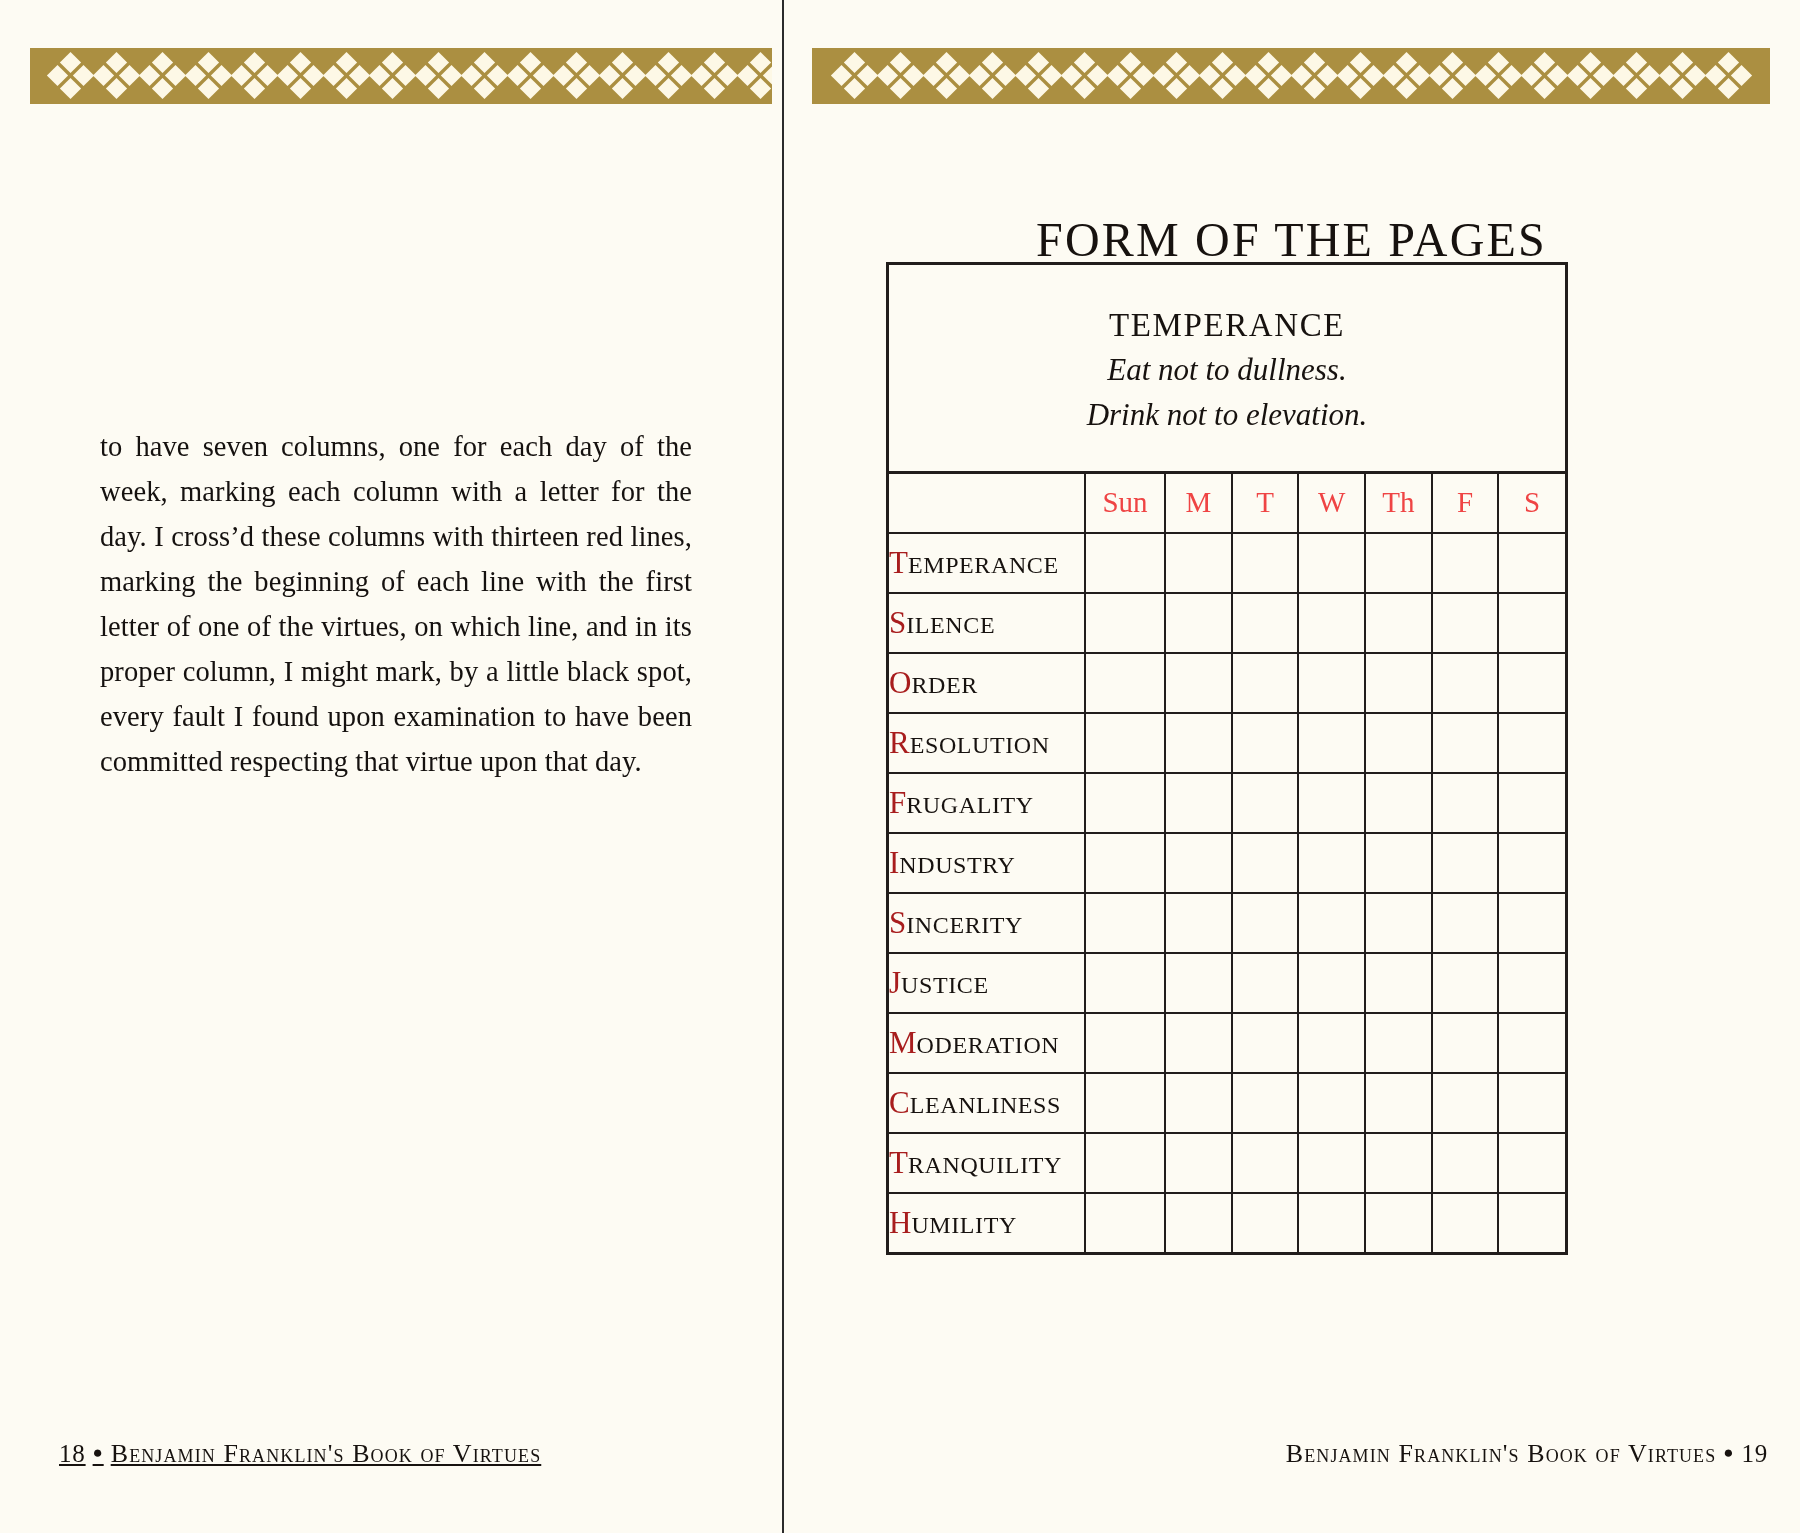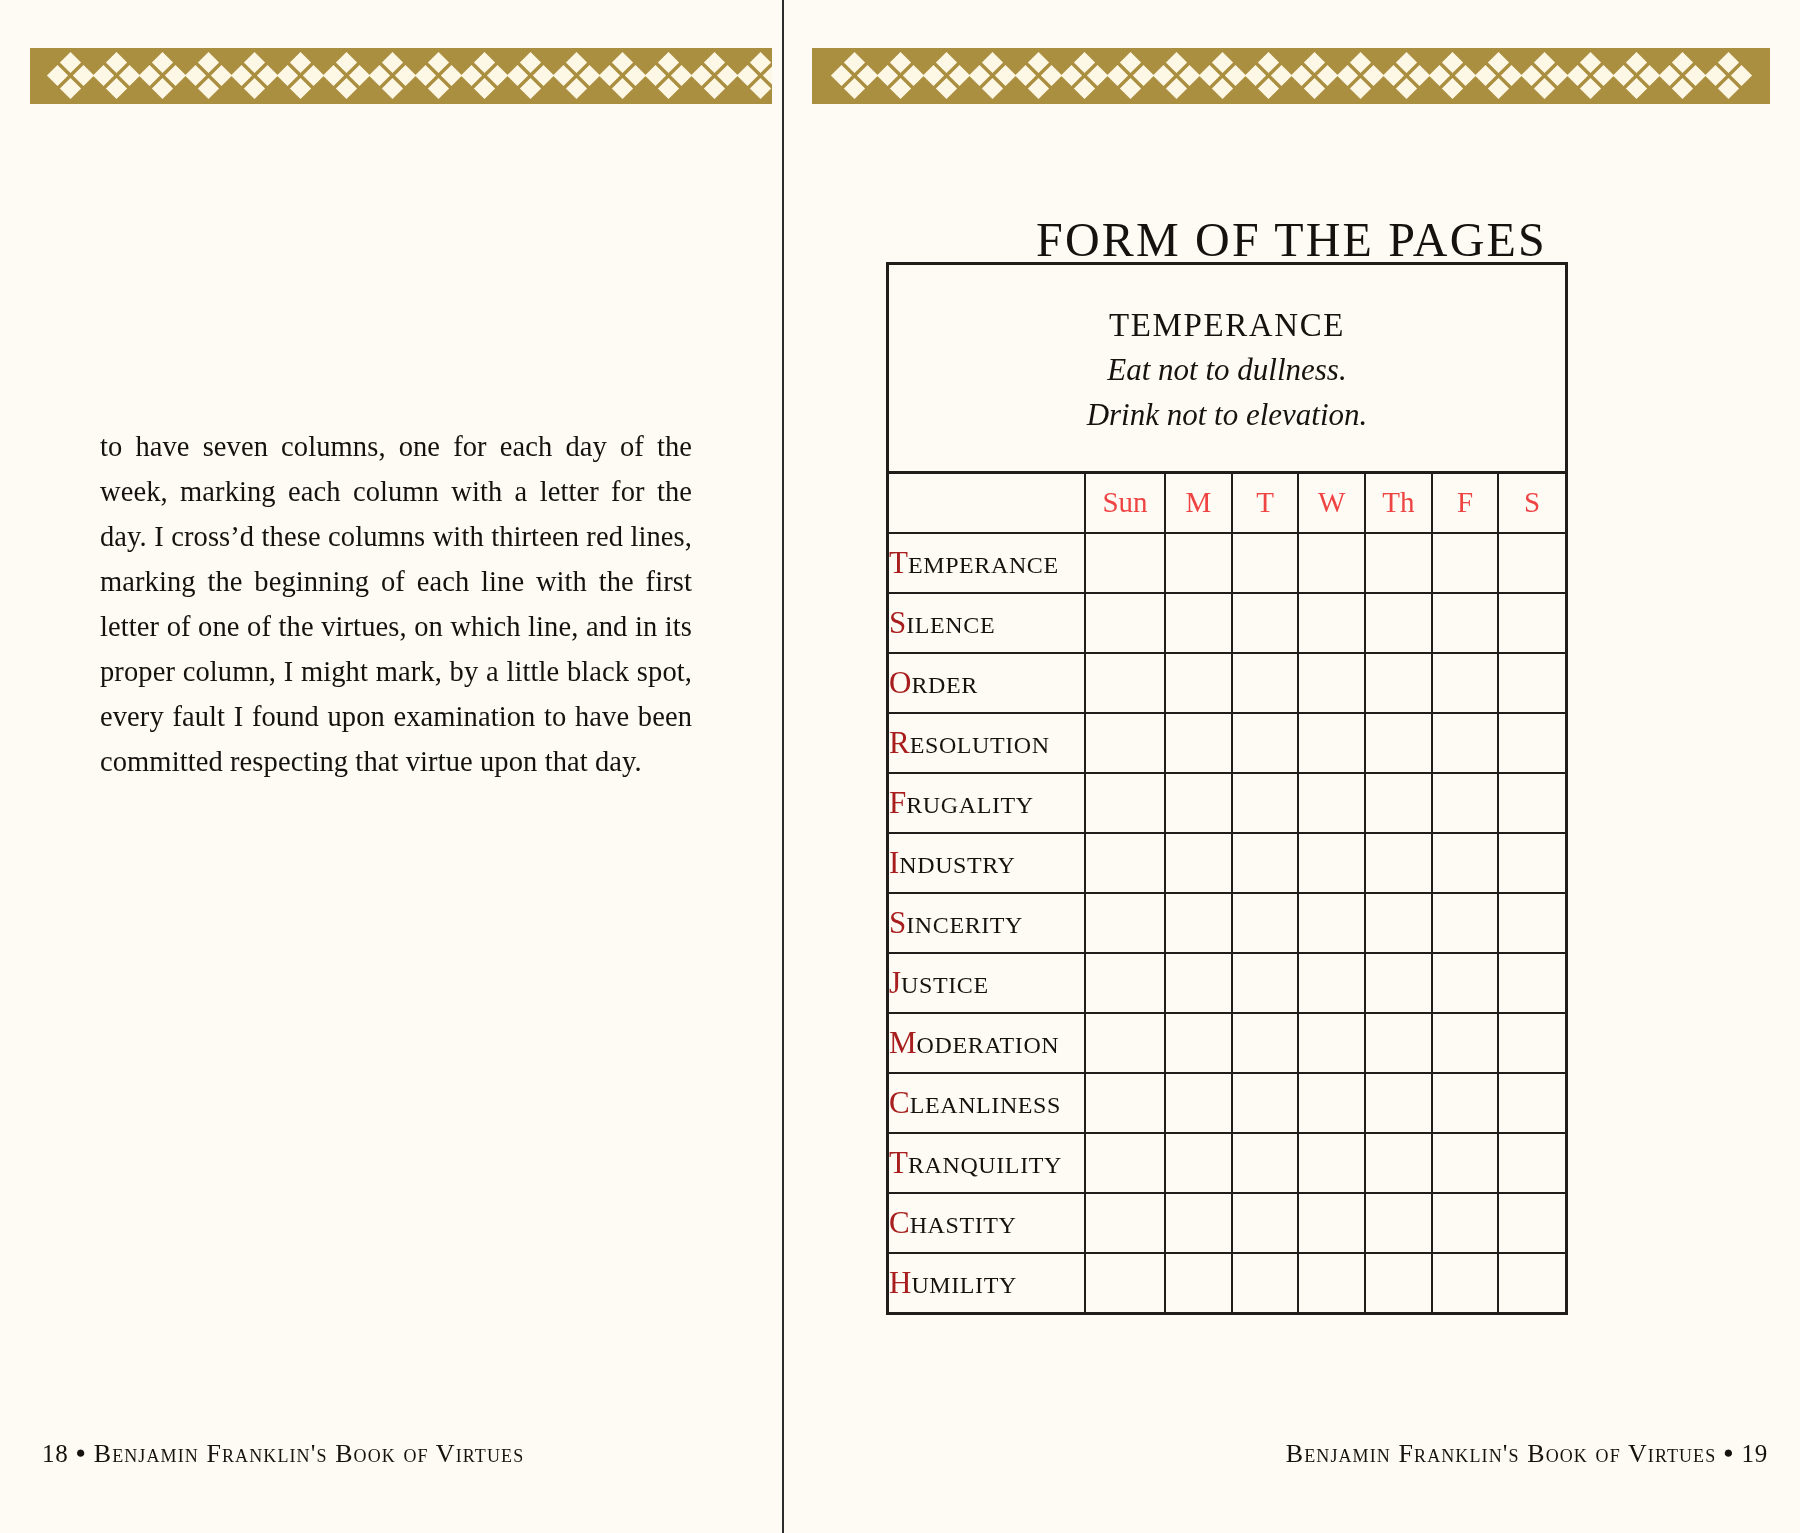--- a/index.html
+++ b/index.html
@@ -193,21 +193,21 @@
 
   
   .footer {
     position: absolute;
     bottom: 64px;
     font-size: 23px;
     color: #17120f;
     letter-spacing: 0.8px;
     white-space: nowrap;
   }
-  .footer.left  { left: 42px; }
+  .footer.left  { left: 59px; text-decoration: underline; }
   .footer.right { right: 32px; margin-left: 32px; }
   .f-num {
     font-size: 25px;
   }
   .f-dot {
     font-size: 17px;
     vertical-align: 4px;
     padding: 0 7px;
   }
   .f-title {
@@ -587,30 +587,20 @@
               <td class="vname"><span class="v-initial">T</span><span class="v-rest">RANQUILITY</span></td>
               <td class="mark-cell"></td>
               <td class="mark-cell"></td>
               <td class="mark-cell"></td>
               <td class="mark-cell"></td>
               <td class="mark-cell"></td>
               <td class="mark-cell"></td>
               <td class="mark-cell"></td>
             </tr>
             <tr>
-              <td class="vname"><span class="v-initial">C</span><span class="v-rest">HASTITY</span></td>
-              <td class="mark-cell"></td>
-              <td class="mark-cell"></td>
-              <td class="mark-cell"></td>
-              <td class="mark-cell"></td>
-              <td class="mark-cell"></td>
-              <td class="mark-cell"></td>
-              <td class="mark-cell"></td>
-            </tr>
-            <tr>
               <td class="vname"><span class="v-initial">H</span><span class="v-rest">UMILITY</span></td>
               <td class="mark-cell"></td>
               <td class="mark-cell"></td>
               <td class="mark-cell"></td>
               <td class="mark-cell"></td>
               <td class="mark-cell"></td>
               <td class="mark-cell"></td>
               <td class="mark-cell"></td>
             </tr>
           </tbody>

